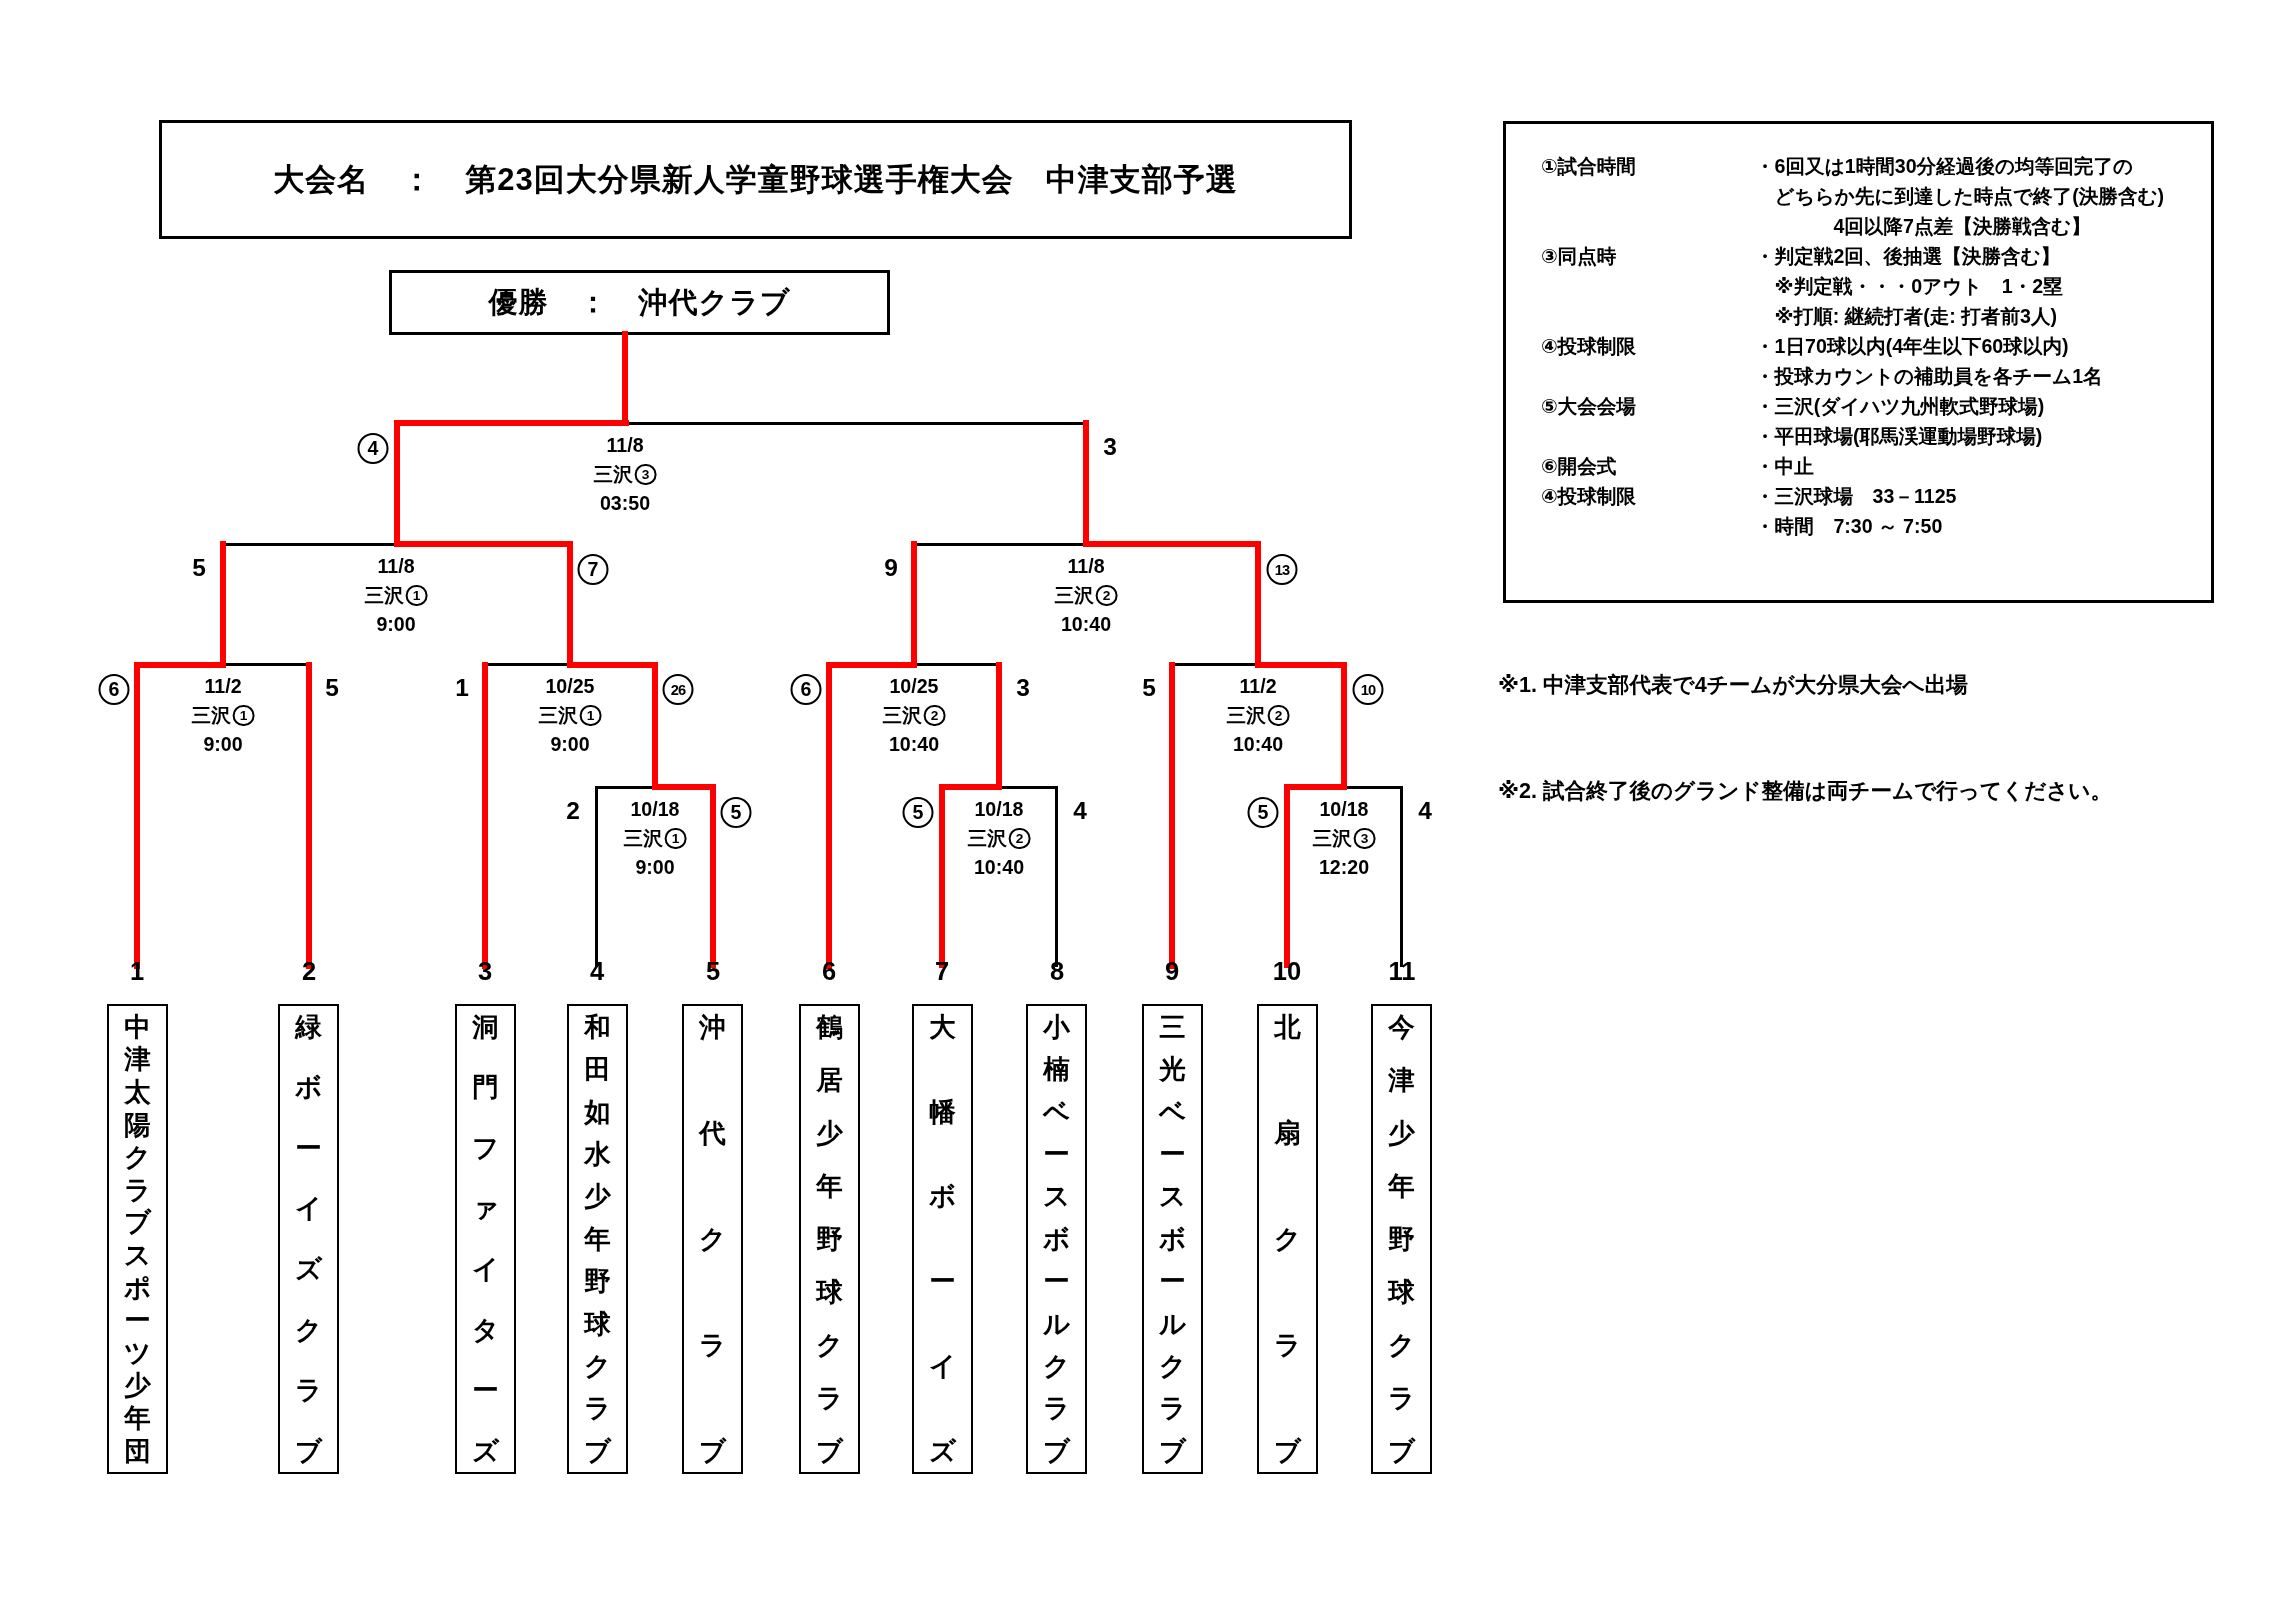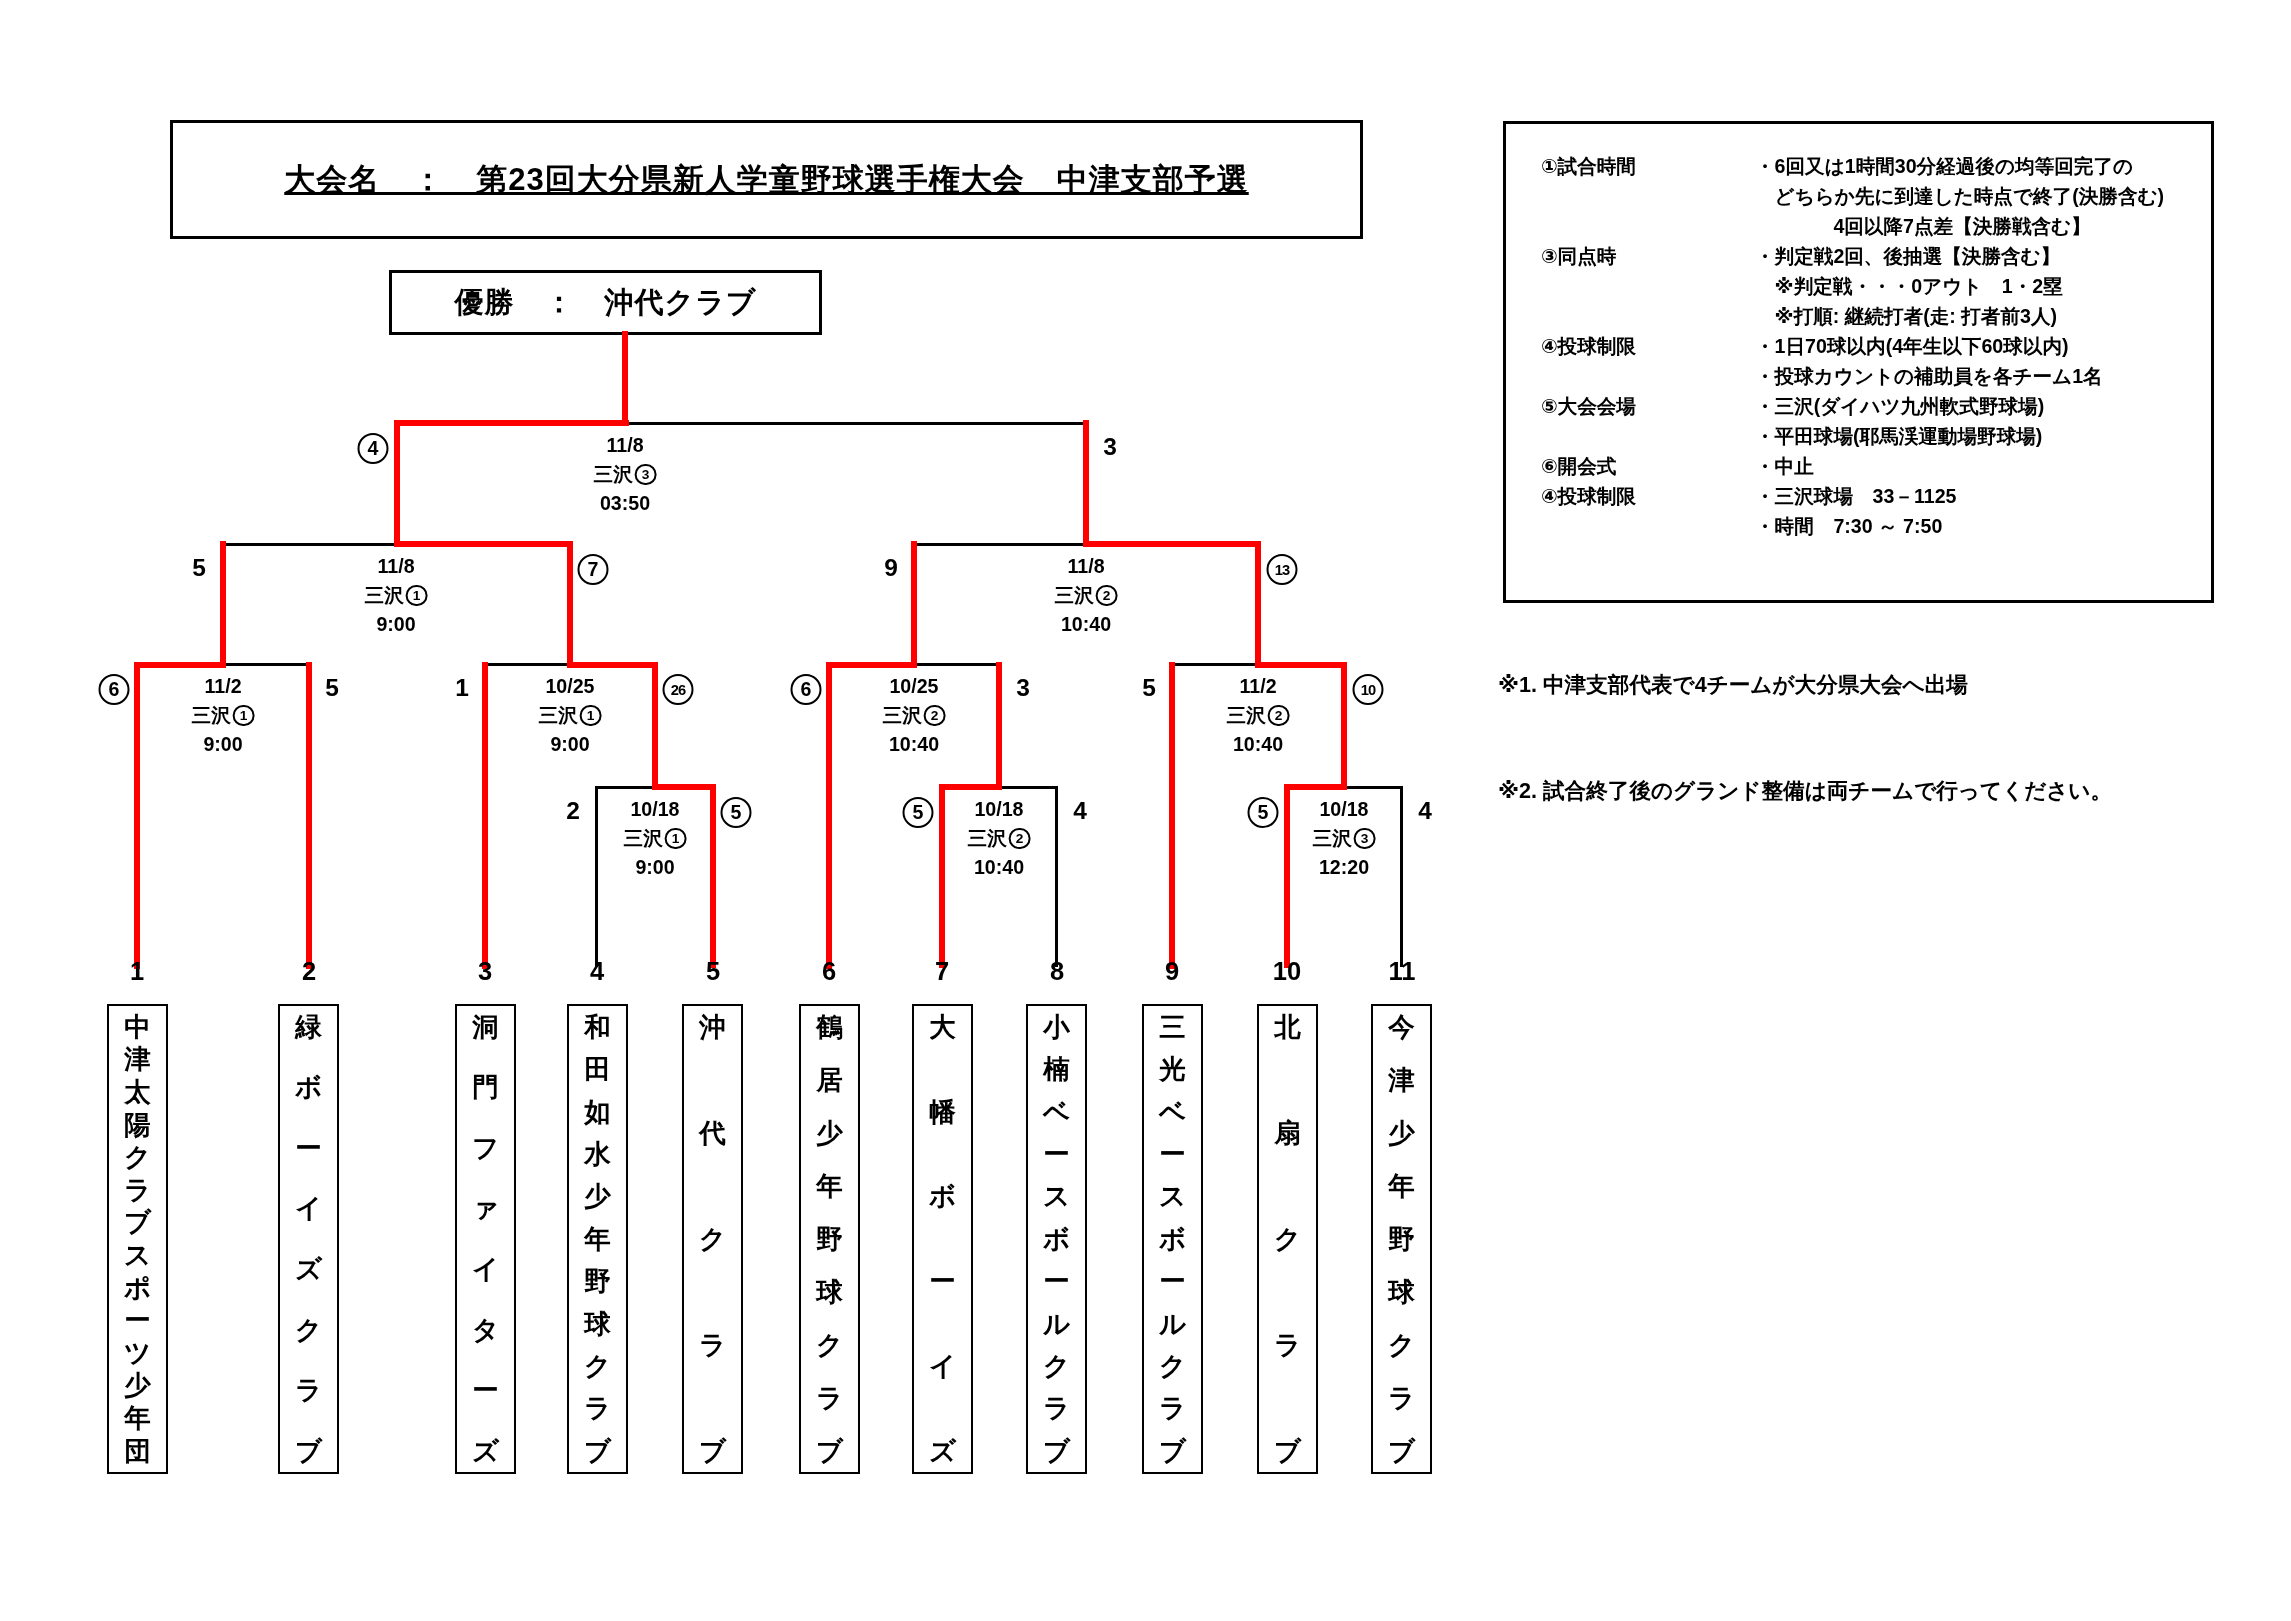--- a/index.html
+++ b/index.html
@@ -3,22 +3,22 @@
 <meta charset="utf-8">
 <style>
   html,body{margin:0;padding:0;background:#ffffff;}
   #canvas{
     position:relative;width:2292px;height:1621px;background:#ffffff;
     font-family:"Liberation Sans","DejaVu Sans",sans-serif;font-weight:bold;color:#000;
     overflow:hidden;
   }
   .box{position:absolute;border:3.9px solid #000;box-sizing:border-box;background:#fff;
        display:flex;align-items:center;justify-content:center;}
-  #title-box{left:170px;top:120px;width:1193px;height:119px;font-size:31px;letter-spacing:1px;text-decoration:underline;}
-  #champion-box{left:389px;top:270px;width:433px;height:65px;font-size:29px;letter-spacing:1px;}
+  #title-box{left:159px;top:120px;width:1193px;height:119px;font-size:31px;letter-spacing:1px;}
+  #champion-box{left:389px;top:270px;width:501px;height:65px;font-size:29px;letter-spacing:1px;}
   #rules-box{left:1503px;top:121px;width:711px;height:482px;display:block;padding:27.4px 9.8px 0 35px;}
   .rule-row{display:flex;line-height:30px;font-size:19.6px;white-space:pre;}
   .rule-label{width:214px;flex:0 0 214px;}
   .rule-text{flex:1;}
   .note{position:absolute;left:1498px;font-size:21.6px;white-space:pre;}
   #note-1{top:670px;}
   #note-2{top:776px;}
   .ln{position:absolute;}
   .blk{background:#000000;}
   .red{background:#ff0000;}

